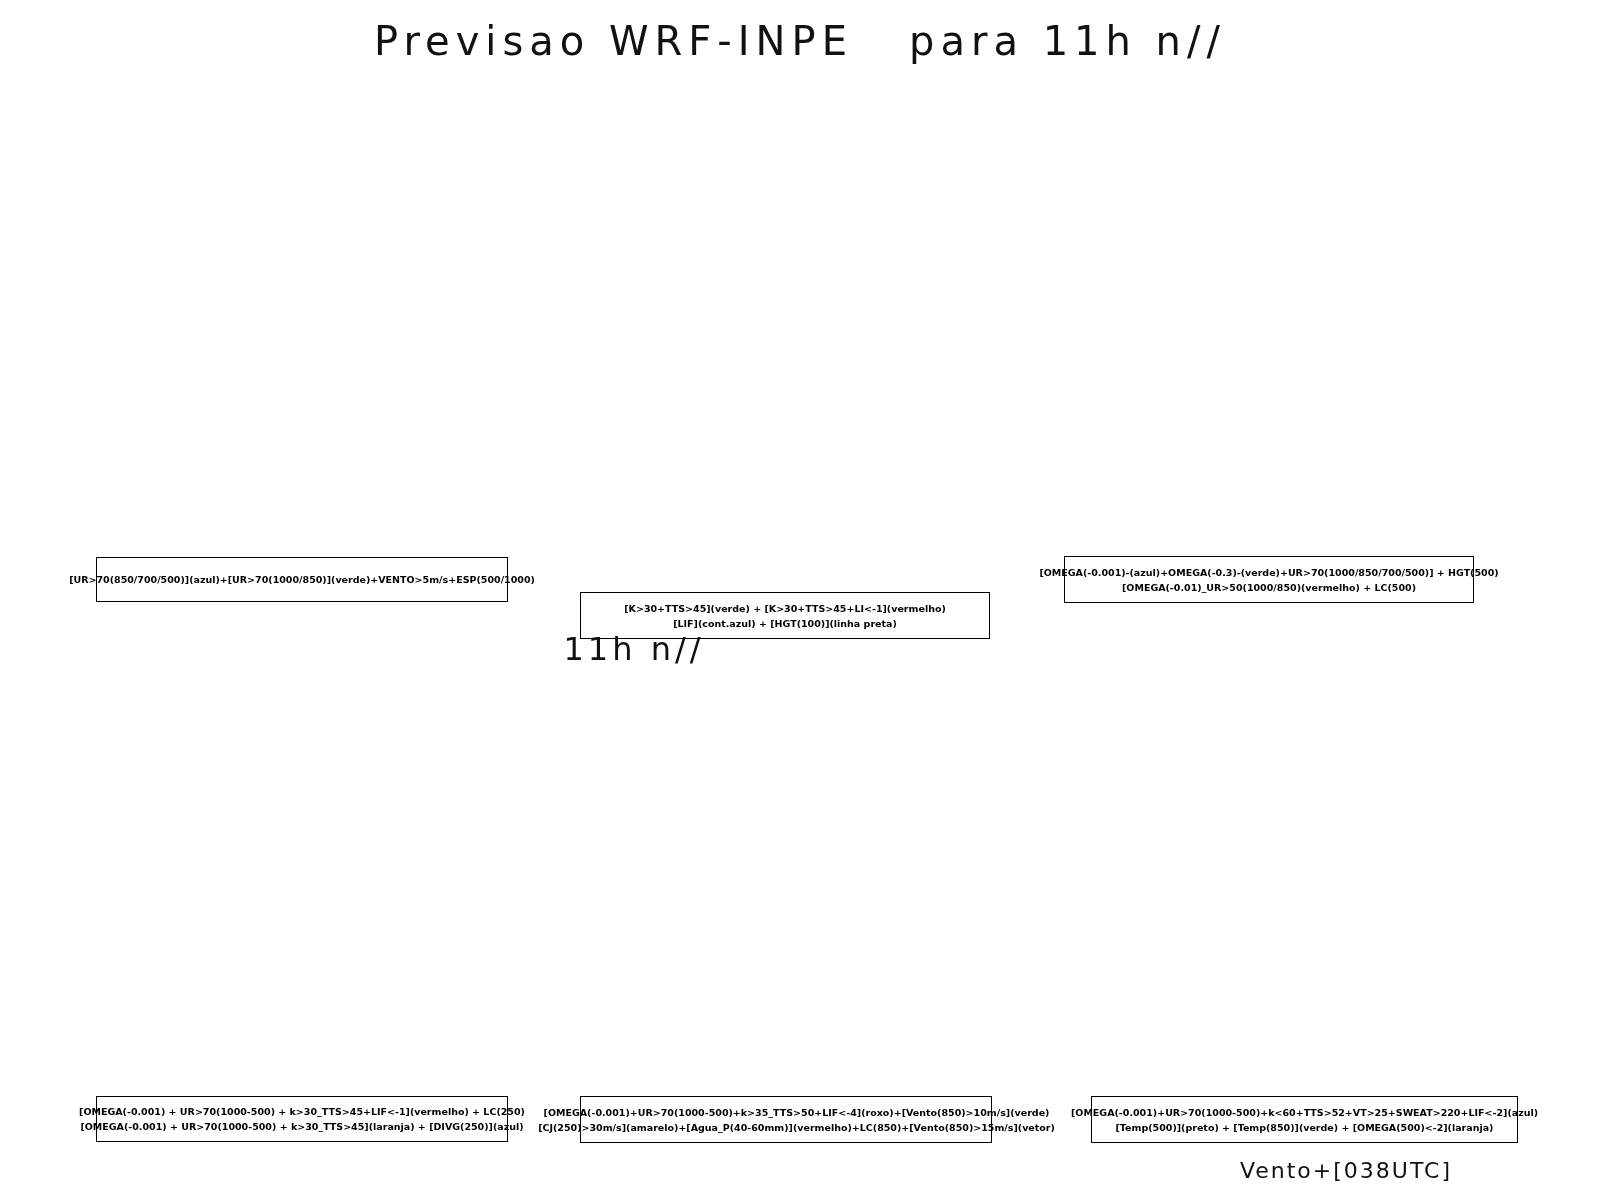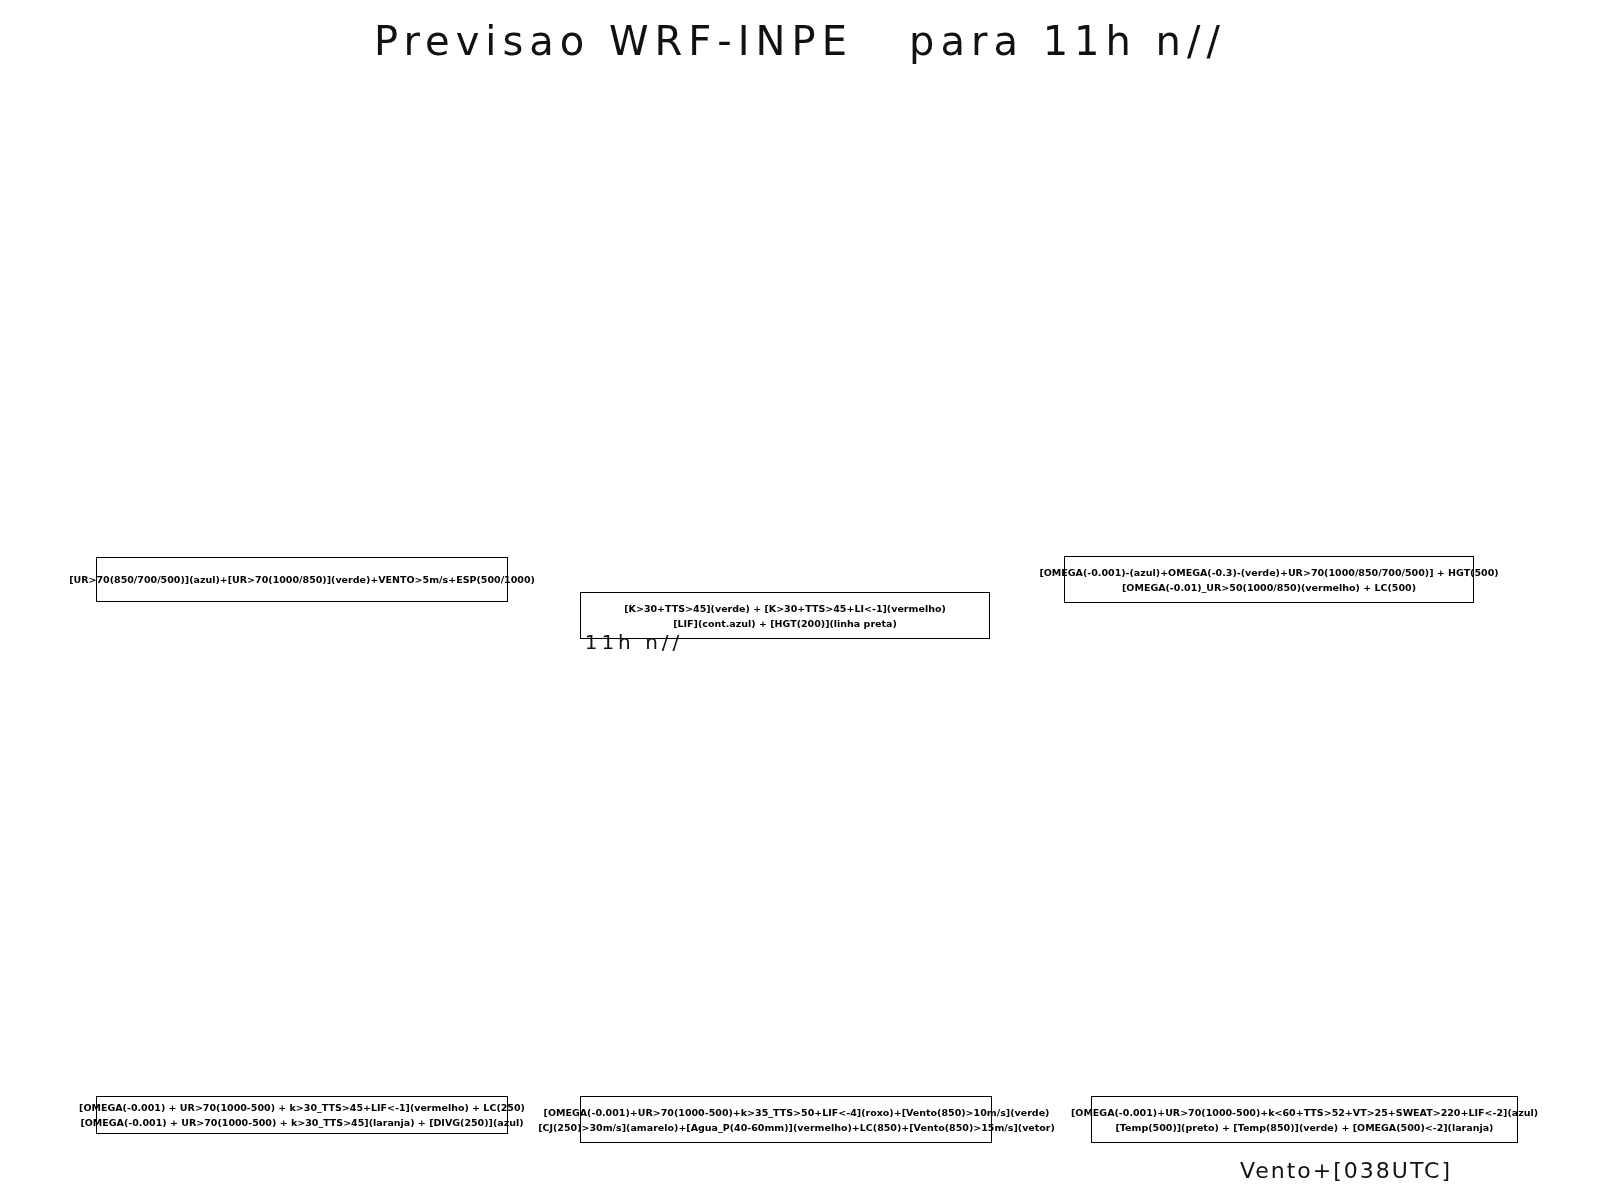--- a/index.html
+++ b/index.html
@@ -34,21 +34,21 @@
     letter-spacing: 6px;
     color: #111111;
     white-space: pre;
   }
   .subtitle-center {
     position: absolute;
     left: 0;
     top: 630px;
     width: 1268px;
     text-align: center;
-    font-size: 20px;
+    font-size: 32px;
     letter-spacing: 4px;
     color: #111111;
     white-space: pre;
   }
   .footer-right {
     position: absolute;
     right: 148px;
     top: 1158px;
     font-size: 22px;
     letter-spacing: 2px;
@@ -74,21 +74,21 @@
     line-height: 15px;
     white-space: nowrap;
     color: #000000;
     text-align: center;
   }
   
   .box-tl { left: 96px;  top: 557px;  width: 412px; height: 45px; }
   .box-tc { left: 580px; top: 556px;  width: 410px; height: 47px; margin-top: 36px; }
   .box-tr { left: 1064px;top: 556px;  width: 410px; height: 47px; }
   
-  .box-bl { left: 96px;  top: 1096px; width: 412px; height: 38px; }
+  .box-bl { left: 96px;  top: 1096px; width: 412px; height: 46px; }
   .box-bc { left: 580px; top: 1096px; width: 412px; height: 47px; padding-left: 27px; }
   .box-br { left: 1091px;top: 1096px; width: 427px; height: 47px; }
 
   .panel-area {
     position: absolute;
     background: transparent;
   }
 </style>
 </head>
 <body>
@@ -100,21 +100,21 @@
   <div class="panel-area" style="left:96px;  top:100px; width:412px; height:450px;"></div>
   <div class="panel-area" style="left:580px; top:100px; width:410px; height:450px;"></div>
   <div class="panel-area" style="left:1064px;top:100px; width:410px; height:450px;"></div>
 
   <div class="legend-box box-tl">
     <div class="legend-line">[UR&gt;70(850/700/500)](azul)+[UR&gt;70(1000/850)](verde)+VENTO&gt;5m/s+ESP(500/1000)</div>
   </div>
 
   <div class="legend-box box-tc">
     <div class="legend-line">[K&gt;30+TTS&gt;45](verde)  +  [K&gt;30+TTS&gt;45+LI&lt;-1](vermelho)</div>
-    <div class="legend-line">[LIF](cont.azul)  +  [HGT(200)](linha  preta)</div>
+    <div class="legend-line">[LIF](cont.azul)  +  [HGT(100)](linha  preta)</div>
   </div>
 
   <div class="legend-box box-tr">
     <div class="legend-line">[OMEGA(-0.001)-(azul)+OMEGA(-0.3)-(verde)+UR&gt;70(1000/850/700/500)]  +  HGT(500)</div>
     <div class="legend-line">[OMEGA(-0.01)_UR&gt;50(1000/850)(vermelho)  +  LC(500)</div>
   </div>
 
   <div class="subtitle-center">11h n//</div>
 
   <div class="panel-area" style="left:96px;  top:680px; width:412px; height:410px;"></div>

